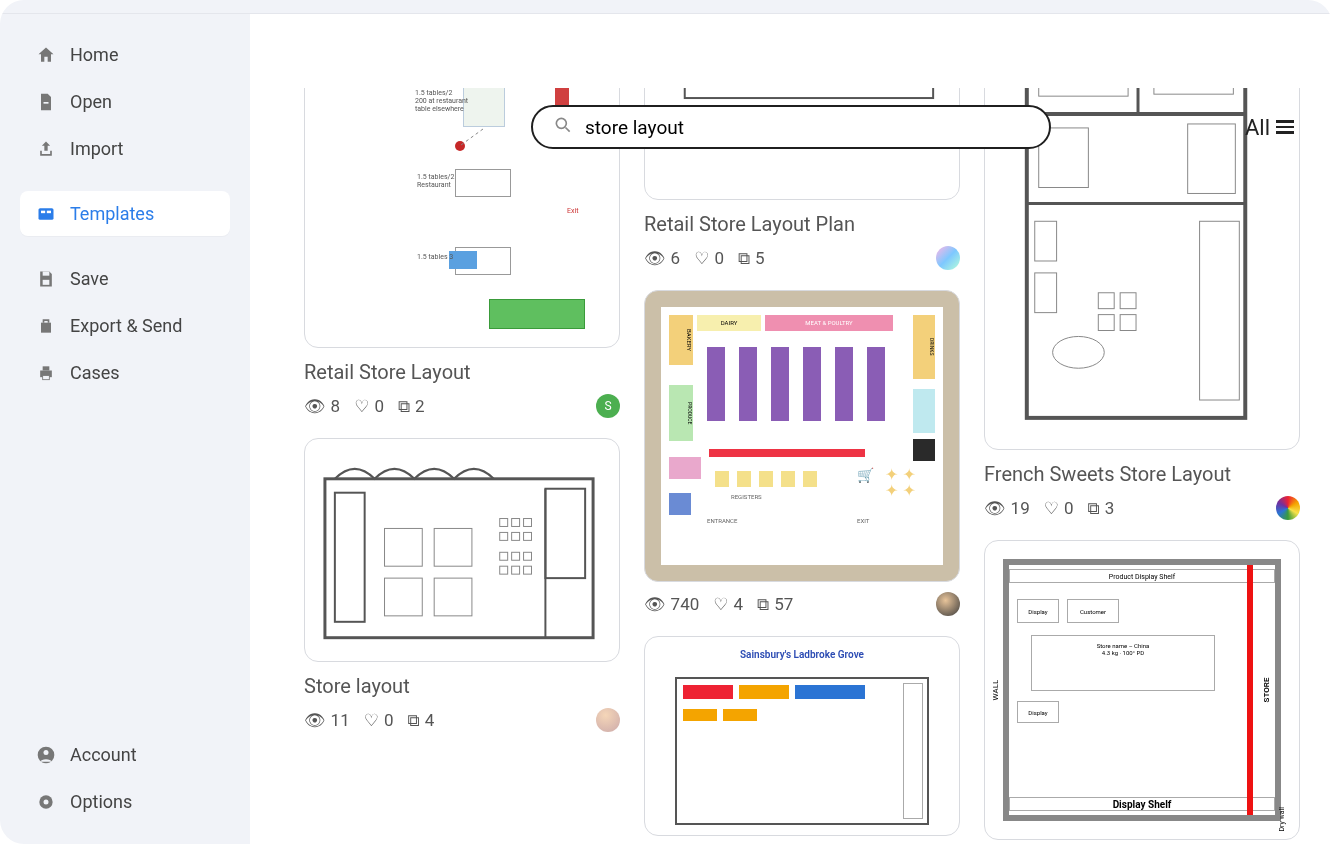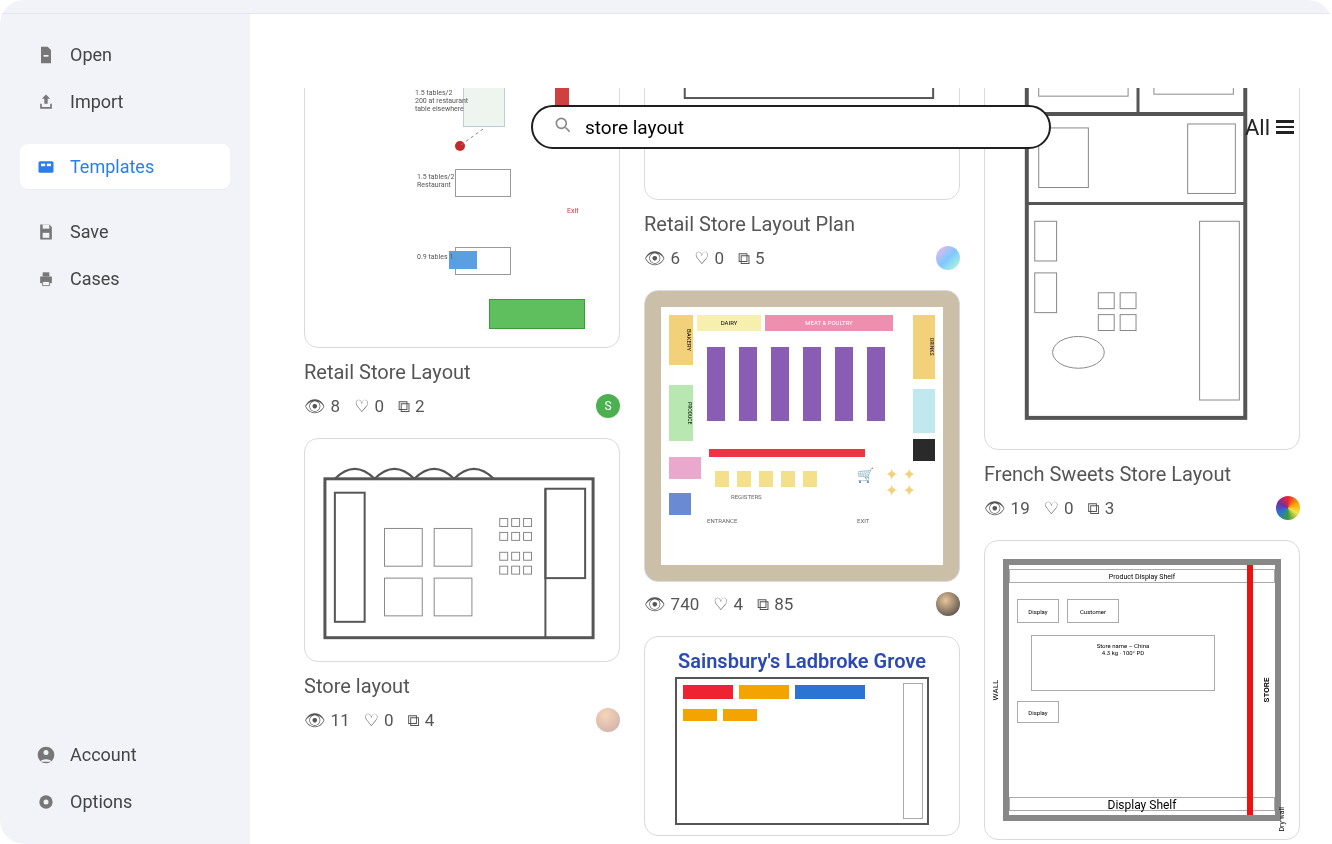--- a/index.html
+++ b/index.html
@@ -51,20 +51,28 @@
 
 <div class="frame">
   <div class="topstrip"></div>
 
   <div class="leftcol">
 
     <div class="menu">
       <div class="mitem">
         <span class="ic">
             <svg width="20" height="20" viewBox="0 0 24 24" fill="#777">
+              <path d="M12 3l9 8h-3v9h-4v-6H10v6H6v-9H3z"></path>
+            </svg>
+          </span>
+        <span>Home</span>
+      </div>
+      <div class="mitem">
+        <span class="ic">
+            <svg width="20" height="20" viewBox="0 0 24 24" fill="#777">
               <path d="M6 2h8l4 4v16H6z"></path>
               <rect x="9" y="12" width="6" height="2" fill="#f1f3f8"></rect>
             </svg>
           </span>
         <span>Open</span>
       </div>
       <div class="mitem">
         <span class="ic">
             <svg width="20" height="20" viewBox="0 0 24 24" fill="#777">
               <path d="M5 20h14v-6h-2v4H7v-4H5zM12 3l5 5h-3v6h-4V8H7z"></path>
@@ -86,20 +94,29 @@
       <div class="sep"></div>
       <div class="mitem">
         <span class="ic">
             <svg width="20" height="20" viewBox="0 0 24 24" fill="#777">
               <path d="M5 3h11l3 3v15H5z"></path>
               <rect x="8" y="3" width="8" height="5" fill="#f1f3f8"></rect>
               <rect x="8" y="13" width="8" height="6" fill="#f1f3f8"></rect>
             </svg>
           </span>
         <span>Save</span>
+      </div>
+      <div class="mitem">
+        <span class="ic">
+            <svg width="20" height="20" viewBox="0 0 24 24" fill="#777">
+              <rect x="6" y="8" width="12" height="12"></rect>
+              <path d="M9 8V5h6v3" fill="none" stroke="#777" stroke-width="2"></path>
+            </svg>
+          </span>
+        <span>Export &amp; Send</span>
       </div>
       <div class="mitem">
         <span class="ic">
             <svg width="20" height="20" viewBox="0 0 24 24" fill="#777">
               <rect x="5" y="9" width="14" height="8"></rect>
               <rect x="8" y="4" width="8" height="5" fill="#777"></rect>
               <rect x="8" y="15" width="8" height="5" fill="#f1f3f8" stroke="#777"></rect>
             </svg>
           </span>
         <span>Cases</span>
@@ -157,21 +174,21 @@
 
               <div style="position:absolute;left:150px;top:172px;width:10px;height:10px;background:#c62828;border-radius:50%;"></div>
               <div style="position:absolute;left:250px;top:84px;width:14px;height:72px;background:#d04040;"></div>
               <div style="position:absolute;left:158px;top:94px;width:42px;height:64px;background:#eef4ee;border:1px solid #bcd;"></div>
               <div style="position:absolute;left:150px;top:200px;width:56px;height:28px;border:1px solid #999;"></div>
               <div style="position:absolute;left:150px;top:278px;width:56px;height:28px;border:1px solid #999;"></div>
               <div style="position:absolute;left:184px;top:330px;width:96px;height:30px;background:#5fbf5f;border:1px solid #3a9b3a;"></div>
               <div style="position:absolute;left:144px;top:282px;width:28px;height:18px;background:#5aa0e0;"></div>
               <div style="position:absolute;left:110px;top:120px;font-size:7px;color:#555;">1.5 tables/2<br>200 at restaurant<br>table elsewhere</div>
               <div style="position:absolute;left:112px;top:204px;font-size:7px;color:#555;">1.5 tables/2<br>Restaurant</div>
-              <div style="position:absolute;left:112px;top:284px;font-size:7px;color:#555;">0.9 tables 1</div>
+              <div style="position:absolute;left:112px;top:284px;font-size:7px;color:#555;">1.5 tables 3</div>
               <div style="position:absolute;left:258px;top:158px;font-size:7px;color:#c33;">Premium</div>
               <div style="position:absolute;left:262px;top:238px;font-size:7px;color:#c33;">Exit</div>
 
               <svg style="position:absolute;inset:0" width="100%" height="100%">
                 <line x1="20" y1="72" x2="150" y2="72" stroke="#888" stroke-dasharray="3 3"></line>
                 <line x1="150" y1="72" x2="260" y2="60" stroke="#888" stroke-dasharray="3 3"></line>
                 <line x1="260" y1="60" x2="178" y2="120" stroke="#888" stroke-dasharray="3 3"></line>
                 <line x1="178" y1="160" x2="156" y2="176" stroke="#888" stroke-dasharray="3 3"></line>
               </svg>
             </div>
@@ -316,29 +333,29 @@
               <span class="grp">
                   <span>👁</span>
                   <span>740</span>
                 </span>
               <span class="grp">
                   <span>♡</span>
                   <span>4</span>
                 </span>
               <span class="grp">
                   <span>⧉</span>
-                  <span>85</span>
+                  <span>57</span>
                 </span>
               <span class="avatar" style="background:radial-gradient(circle at 40% 35%,#e8c49a,#3a3a3a)"></span>
             </div>
           </div>
 
           <div class="tpl">
             <div class="thumb" style="height:200px">
-              <div style="position:absolute;left:0;right:0;top:12px;text-align:center;font-size:20px;font-weight:600;color:#2b4bb3">Sainsbury's Ladbroke Grove</div>
+              <div style="position:absolute;left:0;right:0;top:12px;text-align:center;font-size:10px;font-weight:600;color:#2b4bb3">Sainsbury's Ladbroke Grove</div>
               <div style="position:absolute;left:30px;top:40px;right:30px;bottom:10px;border:2px solid #555;">
                 <div style="position:absolute;left:6px;top:6px;width:50px;height:14px;background:#e23;"></div>
                 <div style="position:absolute;left:62px;top:6px;width:50px;height:14px;background:#f4a400;"></div>
                 <div style="position:absolute;left:118px;top:6px;width:70px;height:14px;background:#2b74d4;"></div>
                 <div style="position:absolute;left:6px;top:30px;width:34px;height:12px;background:#f4a400;"></div>
                 <div style="position:absolute;left:46px;top:30px;width:34px;height:12px;background:#f4a400;"></div>
                 <div style="position:absolute;right:4px;top:4px;bottom:4px;width:20px;border:1px solid #aaa;"></div>
               </div>
             </div>
           </div>
@@ -392,21 +409,21 @@
             <div class="thumb" style="height:300px">
               <div style="position:absolute;inset:18px;border:6px solid #888;">
                 <div style="position:absolute;left:0;right:0;top:4px;height:14px;border:1px solid #aaa;font-size:7px;text-align:center;line-height:14px;">Product Display Shelf</div>
                 <div style="position:absolute;left:8px;top:34px;width:42px;height:24px;border:1px solid #aaa;font-size:6px;text-align:center;line-height:24px;">Display</div>
                 <div style="position:absolute;left:58px;top:34px;width:52px;height:24px;border:1px solid #aaa;font-size:6px;text-align:center;line-height:24px;">Customer</div>
                 <div style="position:absolute;left:22px;top:70px;right:60px;height:56px;border:1px solid #aaa;font-size:6px;text-align:center;">
                   <div style="margin-top:6px;">Store name – China</div>
                   <div>4.3 kg · 100° PD</div>
                 </div>
                 <div style="position:absolute;left:8px;top:136px;width:42px;height:22px;border:1px solid #aaa;font-size:6px;text-align:center;line-height:22px;">Display</div>
-                <div style="position:absolute;left:0;right:0;bottom:4px;height:14px;border:1px solid #aaa;font-size:12px;text-align:center;line-height:14px;">Display Shelf</div>
+                <div style="position:absolute;left:0;right:0;bottom:4px;height:14px;border:1px solid #aaa;font-size:10px;text-align:center;line-height:14px;font-weight:bold;">Display Shelf</div>
                 <div style="position:absolute;right:22px;top:0;bottom:0;width:6px;background:#e11;"></div>
                 <div style="position:absolute;right:4px;top:50%;transform:translateY(-50%) rotate(180deg);writing-mode:vertical-rl;font-size:8px;font-weight:600;">STORE</div>
                 <div style="position:absolute;left:-18px;top:50%;transform:translateY(-50%) rotate(180deg);writing-mode:vertical-rl;font-size:8px;">WALL</div>
                 <div style="position:absolute;right:-11px;bottom:8px;font-size:7px;transform:rotate(-90deg);transform-origin:right bottom;">Dry wall</div>
               </div>
             </div>
           </div>
         </div>
       </div>
     </div>

